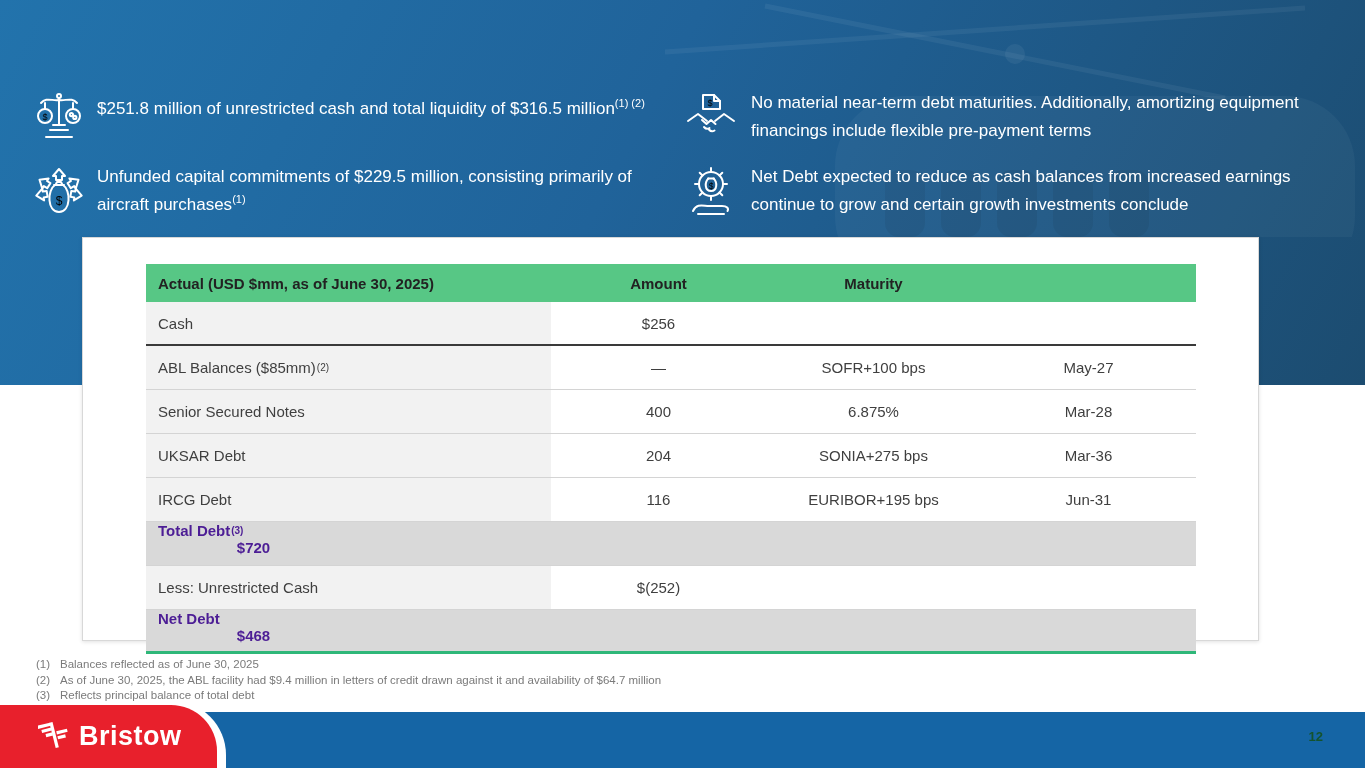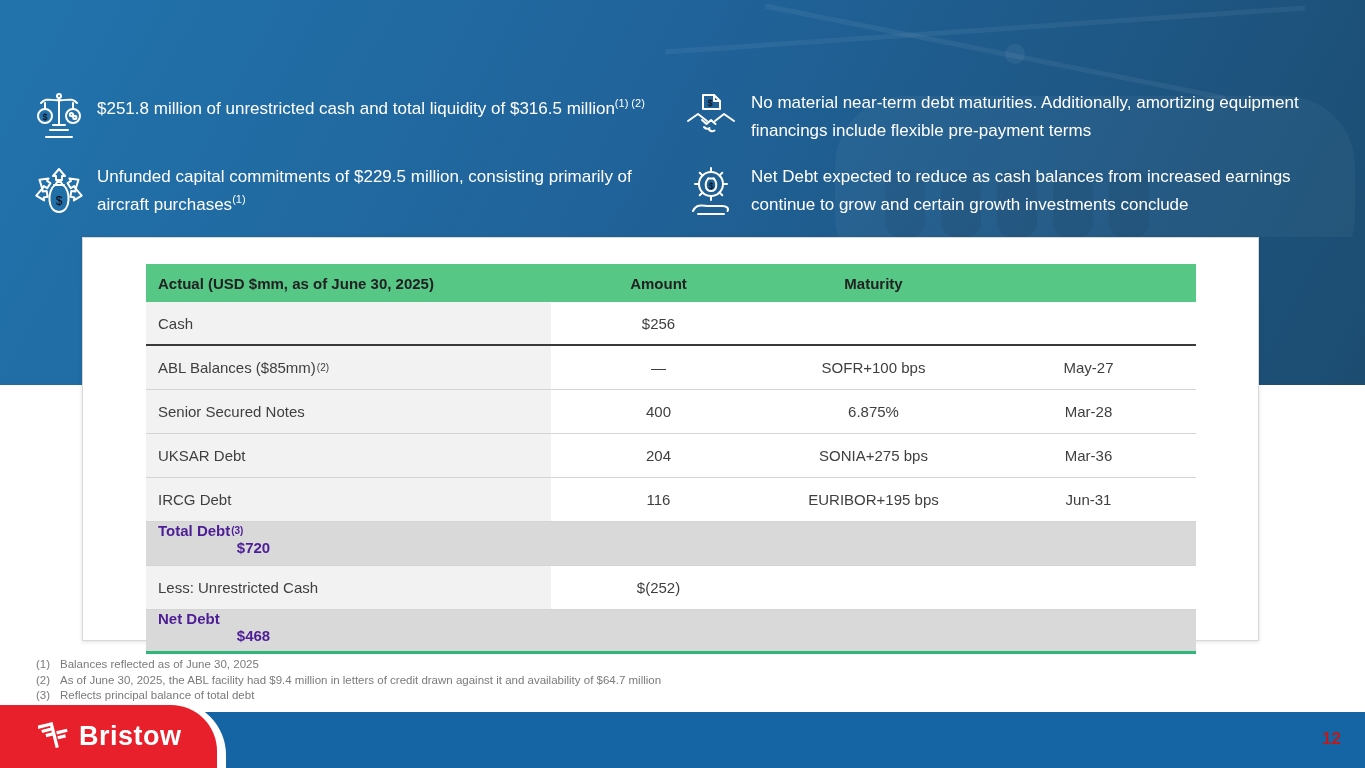--- a/index.html
+++ b/index.html
@@ -46,21 +46,21 @@
   .fnote .fn-num { width:24px; flex:none; }
 
   
   .footer-bar { position:absolute; left:0; top:712px; width:1365px; height:56px; background:#1565a5; }
   .red-outline { position:absolute; left:0; top:701px; width:226px; height:67px;
                  background:#ffffff; border-top-right-radius:54px; }
   .red-shape { position:absolute; left:0; top:705px; width:217px; height:63px;
                background:#e8202c; border-top-right-radius:46px; }
   .brand { position:absolute; left:38px; top:718px; display:flex; align-items:flex-end; gap:9px; }
   .brand-name { color:#ffffff; font-size:27px; font-weight:700; letter-spacing:.5px; }
-  .page-number { position:absolute; right:24px; top:729px; color:#b91c1c; font-size:17px; font-weight:700; }
+  .page-number { position:absolute; right:42px; top:729px; color:#14532d; font-size:13px; font-weight:700; }
 
   .ic { stroke:#ffffff; stroke-width:2; fill:none; stroke-linecap:round; stroke-linejoin:round; }
 </style>
 </head>
 <body>
 
 <div class="slide">
 
   <div class="hero">
     <svg class="hero-photo" width="780" height="237" viewBox="0 0 780 237">

